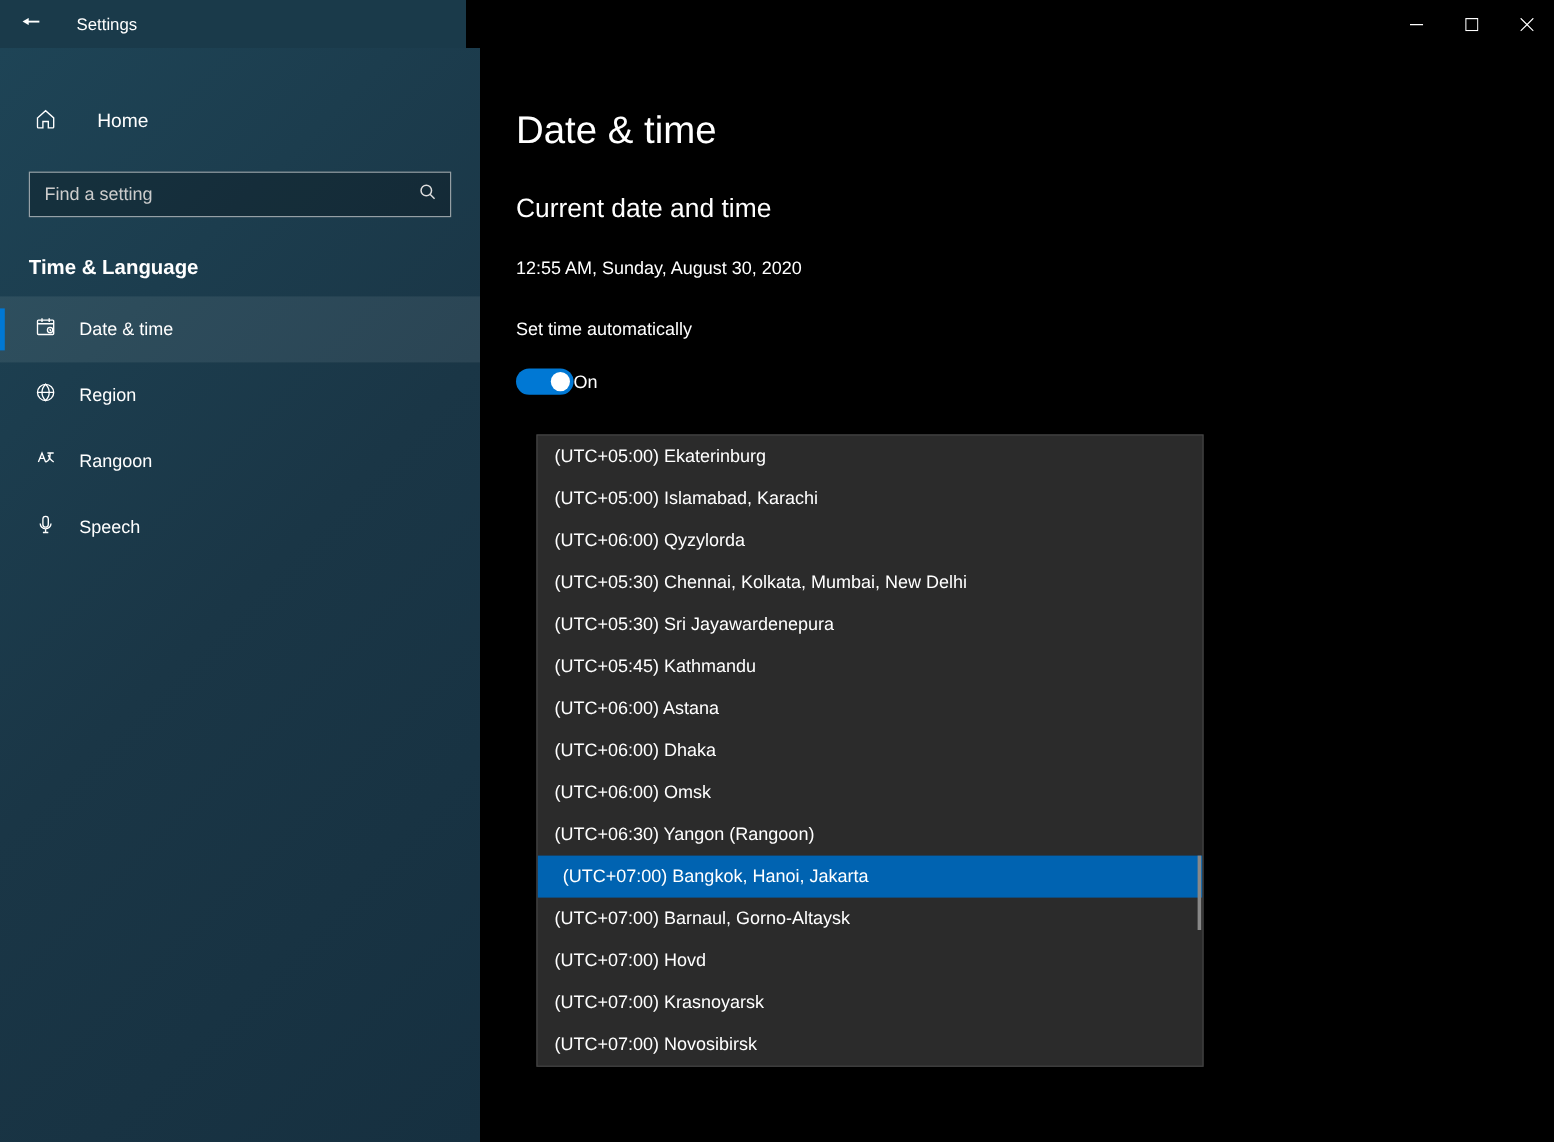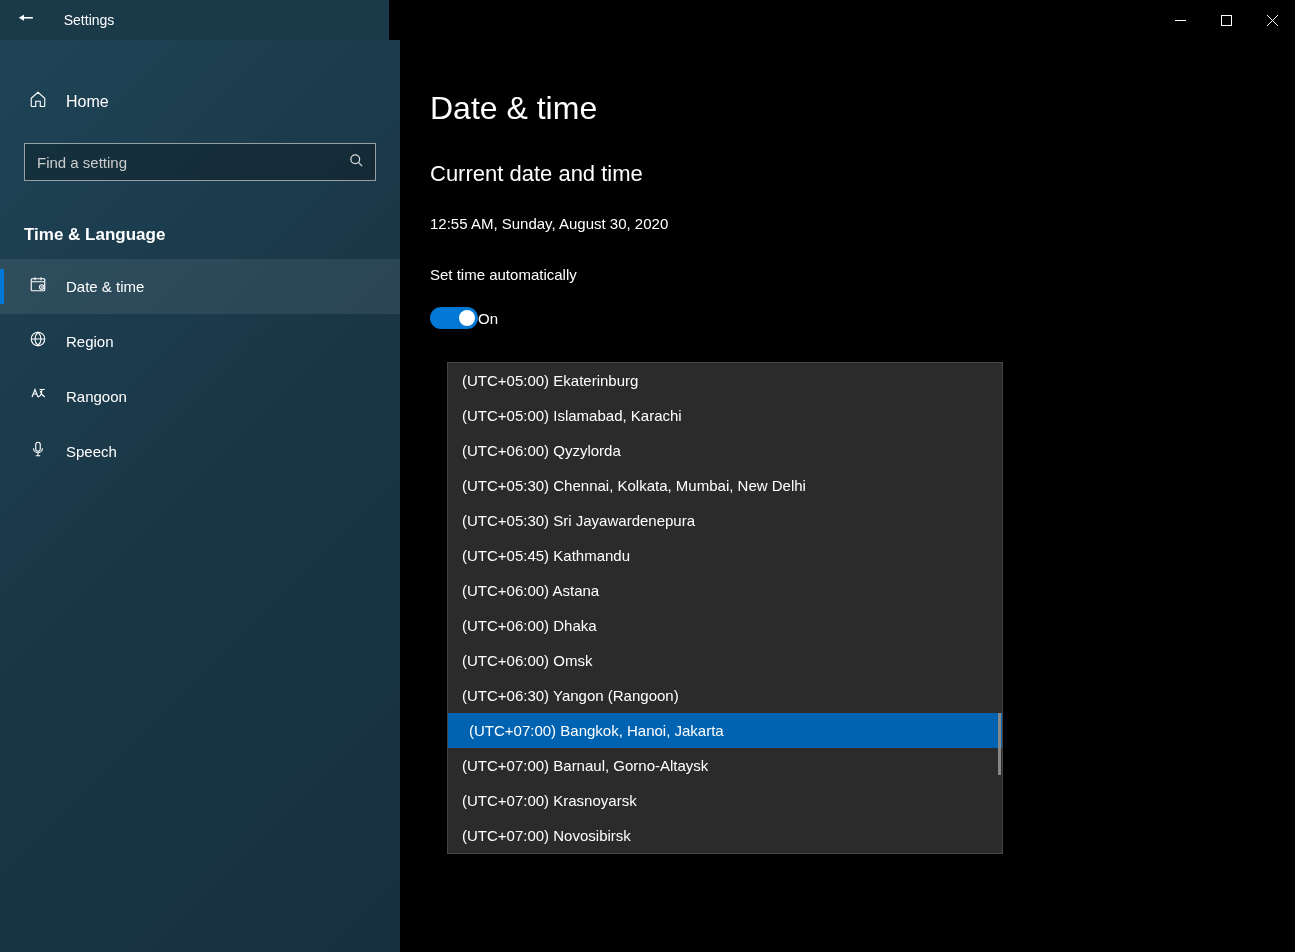--- a/index.html
+++ b/index.html
@@ -46,27 +46,27 @@
   .sidebar {
     width: 400px;
     background: linear-gradient(135deg, #1e4456 0%, #1a3646 50%, #163040 100%);
     padding-top: 38px;
     display: flex;
     flex-direction: column;
   }
   .home-row {
     display: flex;
     align-items: center;
-    gap: 18px;
+    gap: 33px;
     padding: 12px 28px;
     font-size: 16px;
     cursor: pointer;
   }
   .search-wrap {
-    margin: 18px 24px 22px;
+    margin: 18px 24px 10px;
   }
   .search-box {
     width: 100%;
     height: 38px;
     background: rgba(0,0,0,0.25);
     border: 1px solid rgba(255,255,255,0.55);
     color: #ddd;
     padding: 0 40px 0 12px;
     font-size: 15px;
     outline: none;
@@ -264,20 +264,21 @@
           <div class="tz-option">(UTC+06:00) Qyzylorda</div>
           <div class="tz-option">(UTC+05:30) Chennai, Kolkata, Mumbai, New Delhi</div>
           <div class="tz-option">(UTC+05:30) Sri Jayawardenepura</div>
           <div class="tz-option">(UTC+05:45) Kathmandu</div>
           <div class="tz-option">(UTC+06:00) Astana</div>
           <div class="tz-option">(UTC+06:00) Dhaka</div>
           <div class="tz-option">(UTC+06:00) Omsk</div>
           <div class="tz-option">(UTC+06:30) Yangon (Rangoon)</div>
           <div class="tz-option highlighted">(UTC+07:00) Bangkok, Hanoi, Jakarta</div>
           <div class="tz-option">(UTC+07:00) Barnaul, Gorno-Altaysk</div>
+          <div class="tz-option">(UTC+07:00) Hovd</div>
           <div class="tz-option">(UTC+07:00) Krasnoyarsk</div>
           <div class="tz-option">(UTC+07:00) Novosibirsk</div>
           <div class="scrollbar-thumb"></div>
       </div>
     </div>
 
   </div>
 </div>
 
 </body></html>

